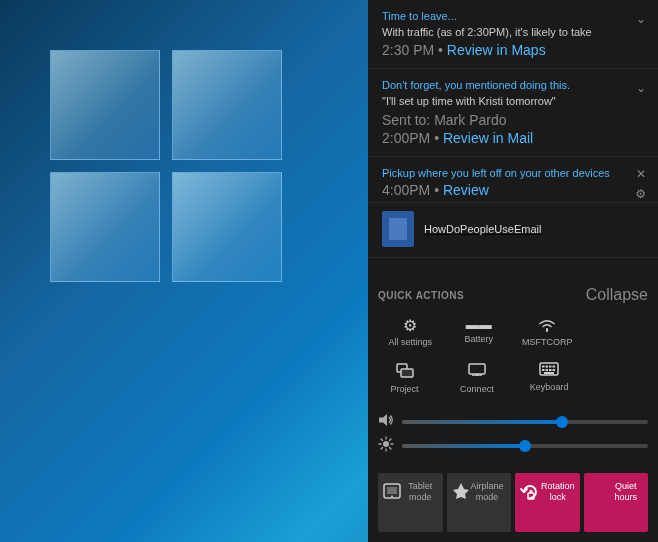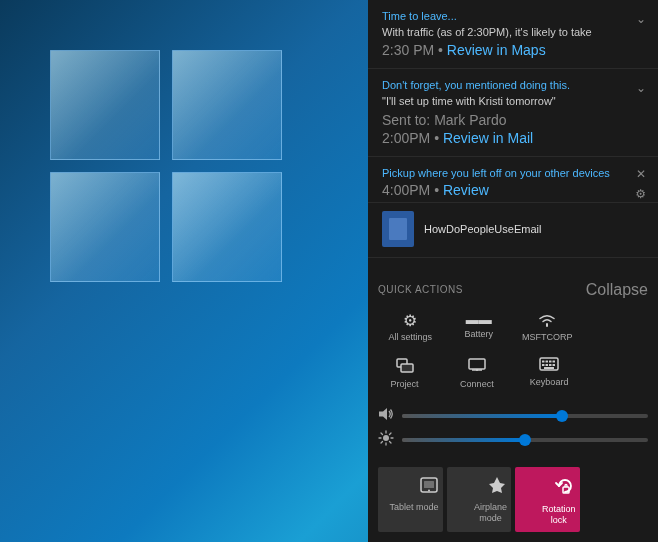--- a/index.html
+++ b/index.html
@@ -130,20 +130,21 @@
     .file-icon-inner {
       width: 18px;
       height: 22px;
       background: #4a7abf;
       border-radius: 1px;
       position: relative;
     }
 
     .file-info {
       flex: 1;
+      text-decoration: underline;
     }
 
     .file-name {
       color: #dddddd;
       font-size: 11px;
       font-weight: 500;
     }
 
     .file-date {
       color: #888;
@@ -168,21 +169,21 @@
     .qa-header {
       display: flex;
       justify-content: space-between;
       align-items: center;
       margin-bottom: 8px;
     }
 
     .qa-title {
       color: #888888;
       font-size: 10px;
-      font-weight: 400;
+      font-weight: 700;
       letter-spacing: 0.5px;
     }
 
     .qa-collapse {
       color: #888888;
       font-size: 16px;
       cursor: pointer;
     }
 
     .qa-grid {
@@ -262,23 +263,23 @@
     .bottom-actions {
       display: grid;
       grid-template-columns: repeat(4, 1fr);
       gap: 4px;
       padding: 6px 10px 10px;
       background: #1a1a1a;
     }
 
     .action-btn {
       display: flex;
-      flex-direction: column;
-      align-items: flex-end;
-      padding: 8px 4px 6px;
+      flex-direction: row;
+      align-items: flex-start;
+      padding: 8px 4px 22px;
       background: #333333;
       border-radius: 2px;
       cursor: pointer;
     }
 
     .action-btn.active {
       background: #be185d;
     }
 
     .action-btn-icon {
@@ -487,15 +488,23 @@
       <span class="action-btn-icon">
         <svg width="22" height="22" viewBox="0 0 22 22" fill="none">
           <path d="M5 11 A6 6 0 1 1 11 17" stroke="white" stroke-width="1.8" fill="none" stroke-linecap="round"></path>
           <path d="M8 8 L5 11 L2 8" stroke="white" stroke-width="1.8" fill="none" stroke-linecap="round" stroke-linejoin="round"></path>
           <rect x="9" y="12" width="6" height="6" rx="0.8" stroke="white" stroke-width="1.5"></rect>
           <path d="M11 12 L11 10.5 A1 1 0 0 1 13 10.5 L13 12" stroke="white" stroke-width="1.3" fill="none"></path>
         </svg>
       </span>
       <span class="action-btn-label">Rotation<br>lock</span>
     </div>
+    <div class="action-btn active">
+      <span class="action-btn-icon">
+        <svg width="20" height="20" viewBox="0 0 20 20" fill="none">
+          <path d="M10 18 A8 8 0 1 1 10 2 A6 6 0 0 0 10 18 Z" fill="white"></path>
+        </svg>
+      </span>
+      <span class="action-btn-label">Quiet hours</span>
+    </div>
   </div>
 
 </div>
 
 </body></html>

